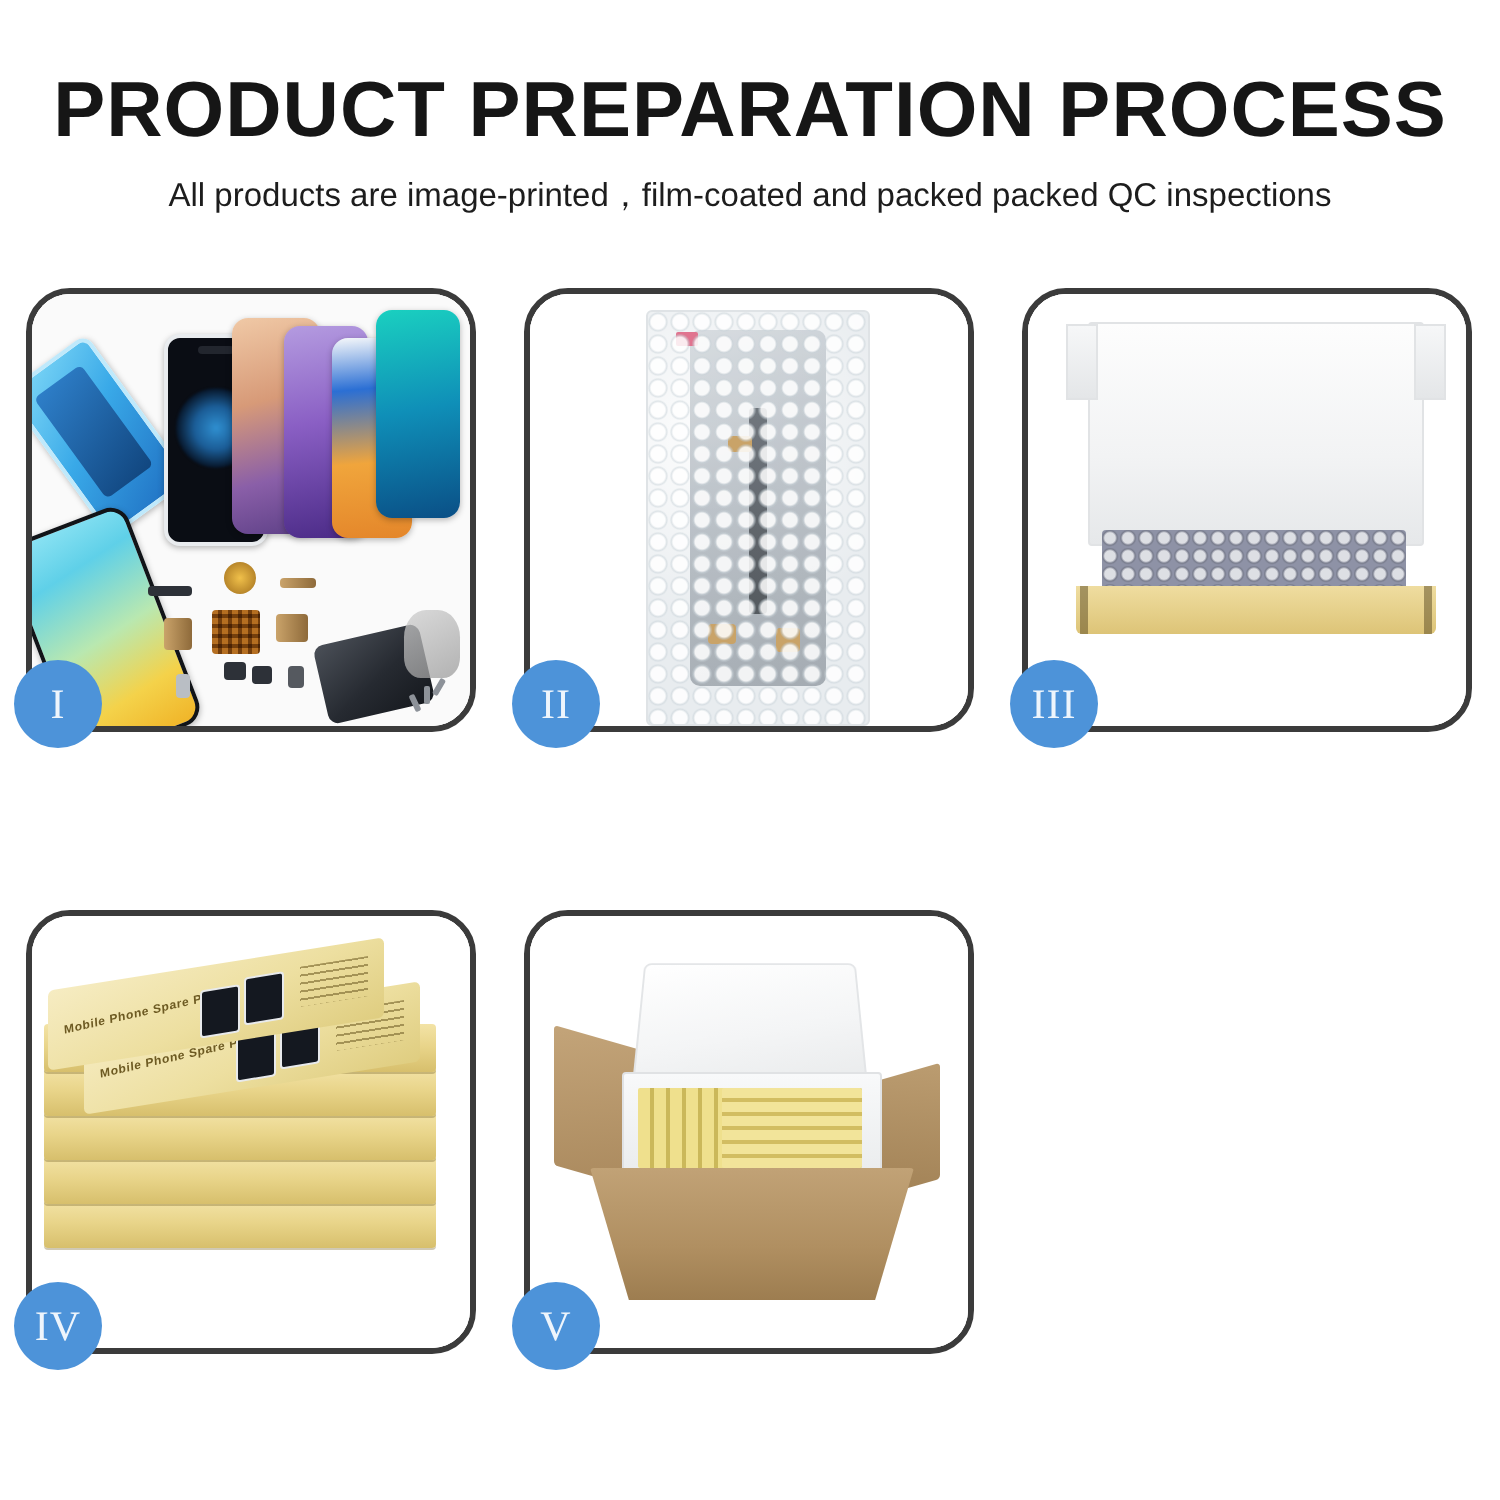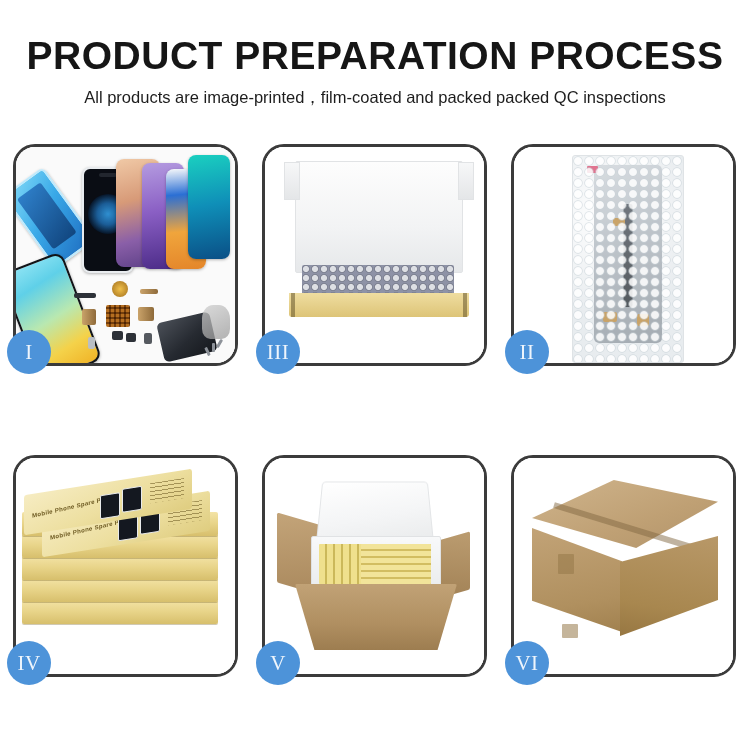--- a/index.html
+++ b/index.html
@@ -491,44 +491,44 @@
           <div class="part screw" style="left:196px;top:196px;"></div>
           <div class="part screw" style="left:202px;top:192px;transform:rotate(30deg);"></div>
           <div class="part screw" style="left:190px;top:200px;transform:rotate(-25deg);"></div>
         </div>
       </div>
       <div class="badge">I</div>
     </div>
 
     <div class="panel">
       <div class="panel-inner">
-        <div class="scene p3">
-          <div class="box3-base"></div>
-          <div class="box3-lid"></div>
-          <div class="box3-foam"></div>
-          <div class="box3-front"></div>
-        </div>
-      </div>
-      <div class="badge">III</div>
-    </div>
-
-    <div class="panel">
-      <div class="panel-inner">
         <div class="scene p2">
           <div class="bubble-pack">
             <div class="inner-lcd"></div>
             <div class="lcd-conn" style="left:40px;top:62px;width:12px;height:8px;"></div>
             <div class="lcd-conn" style="left:30px;top:156px;width:14px;height:10px;"></div>
             <div class="lcd-conn" style="left:64px;top:158px;width:12px;height:12px;"></div>
             <div class="pink-label"></div>
             <div class="bubbles"></div>
           </div>
         </div>
       </div>
       <div class="badge">II</div>
+    </div>
+
+    <div class="panel">
+      <div class="panel-inner">
+        <div class="scene p3">
+          <div class="box3-base"></div>
+          <div class="box3-lid"></div>
+          <div class="box3-foam"></div>
+          <div class="box3-front"></div>
+        </div>
+      </div>
+      <div class="badge">III</div>
     </div>
 
     <div class="panel">
       <div class="panel-inner">
         <div class="scene p4">
           <div class="stack">
 
             <div class="sbox" style="left:0px;top:120px;width:196px;height:24px;"></div>
             <div class="sbox" style="left:0px;top:98px;width:196px;height:24px;"></div>
             <div class="sbox" style="left:0px;top:76px;width:196px;height:24px;"></div>
@@ -563,28 +563,15 @@
           <div class="foam-lid"></div>
           <div class="foam-box"></div>
           <div class="yellow-rows"></div>
           <div class="yellow-rows2"></div>
           <div class="carton-body"></div>
         </div>
       </div>
       <div class="badge">V</div>
     </div>
 
-    <div class="panel">
-      <div class="panel-inner">
-        <div class="scene p6">
-          <div class="c6-top"></div>
-          <div class="c6-seam"></div>
-          <div class="c6-left"></div>
-          <div class="c6-right"></div>
-          <div class="c6-tape" style="left:44px;top:96px;width:16px;height:20px;"></div>
-          <div class="c6-tape" style="left:48px;top:166px;width:16px;height:14px;"></div>
-        </div>
-      </div>
-      <div class="badge">VI</div>
-    </div>
 
   </div>
 </div>
 
 </body></html>

